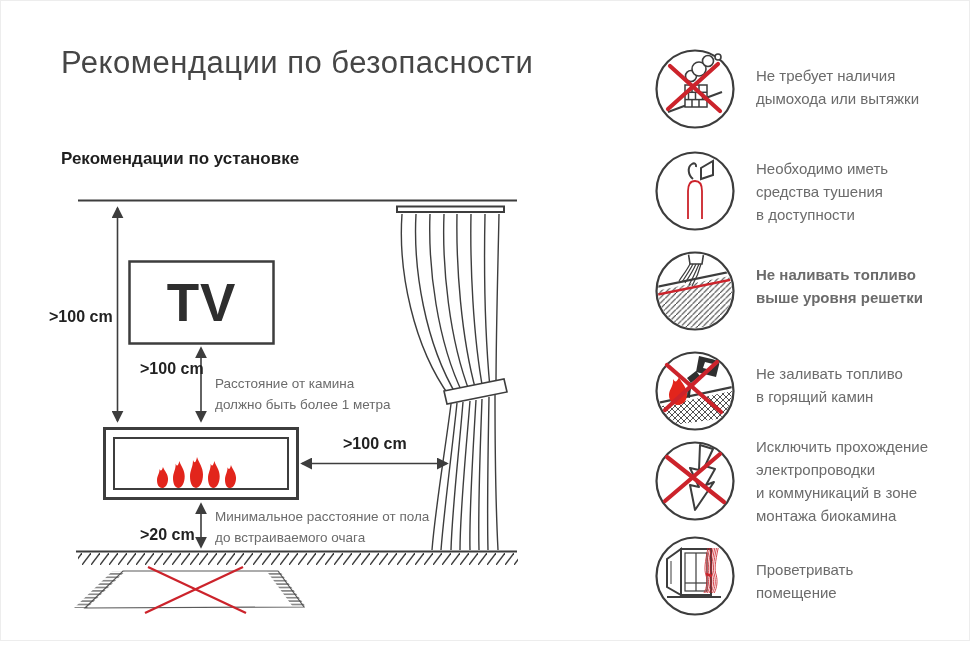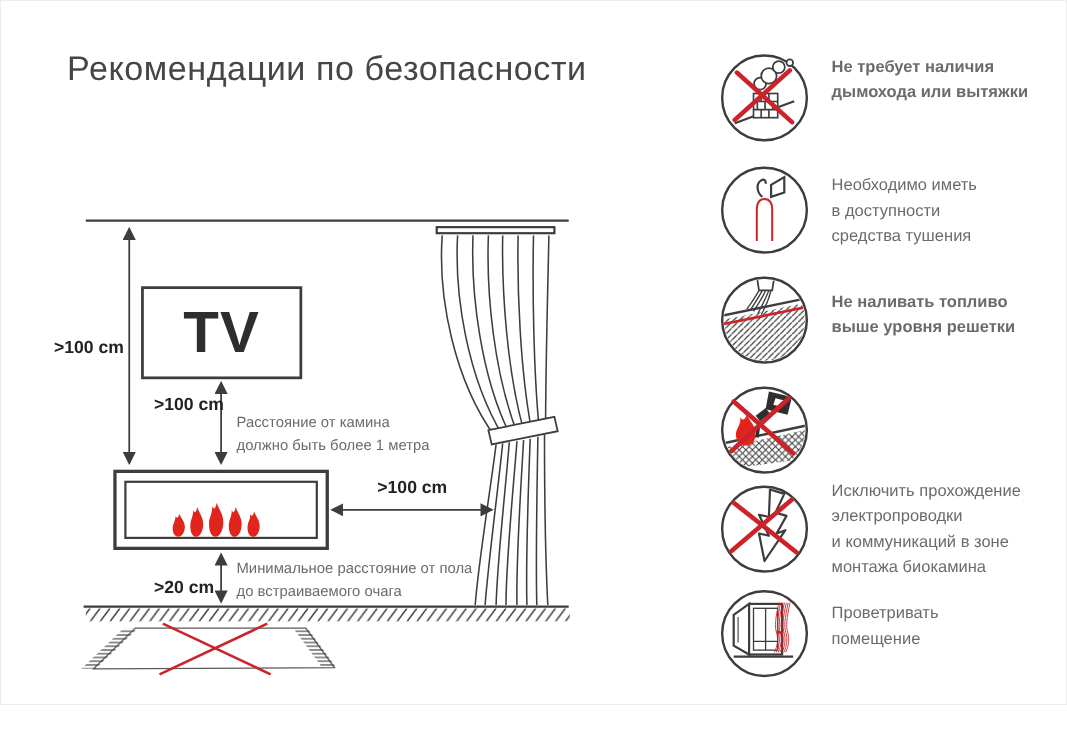--- a/index.html
+++ b/index.html
@@ -40,20 +40,21 @@
   .stext{
     position:absolute;left:102px;font-size:15px;line-height:23px;color:var(--gray);white-space:nowrap;
   }
 </style>
 </head>
 <body>
 
 <div class="page">
 
   <h1 class="page-title">Рекомендации по безопасности</h1>
+  <h2 class="subtitle">Рекомендации по установке</h2>
 
   <svg class="diagram-svg" width="970" height="671" viewBox="0 0 970 671">
     <defs>
       <marker id="ah" viewBox="0 0 10 10" refX="8.5" refY="5" markerWidth="7.5" markerHeight="7.5" orient="auto-start-reverse">
         <path d="M0,0 L10,5 L0,10 Z" fill="#3d3d3d"></path>
       </marker>
       <pattern id="floorHatch" width="9" height="12" patternUnits="userSpaceOnUse">
         <line x1="9" y1="0" x2="0" y2="12" stroke="#3d3d3d" stroke-width="1.4"></line>
       </pattern>
       <pattern id="fringe" width="8" height="3.4" patternUnits="userSpaceOnUse">
@@ -158,39 +159,39 @@
         <circle cx="37" cy="29" r="5.5"></circle>
         <circle cx="45" cy="22" r="7"></circle>
         <circle cx="54" cy="14" r="5.5"></circle>
         <circle cx="64" cy="10" r="3"></circle>
       </g>
       <g stroke="#cc232b" stroke-width="4.2" stroke-linecap="round">
         <line x1="16" y1="19" x2="66" y2="64"></line>
         <line x1="64" y1="17" x2="14" y2="62"></line>
       </g>
     </svg>
-    <div class="stext" style="top:2px;font-weight:bold;">
+    <div class="stext" style="top:17px;">
       <div>Не требует наличия</div>
       <div>дымохода или вытяжки</div>
     </div>
   </div>
 
   <div class="safety-row" style="top:148px;height:84px;">
     <svg class="sicon" width="82" height="84" viewBox="0 0 82 84">
       <circle cx="41" cy="42" r="38.5" fill="#fff" stroke="#3d3d3d" stroke-width="2.2"></circle>
       <path d="M34,70 L34,42 Q34,32 41,32 Q48,32 48,42 L48,70" fill="#fff" stroke="#cc232b" stroke-width="1.8"></path>
       <g fill="#fff" stroke="#3d3d3d" stroke-width="2">
         <polygon points="47,30 47,19 59,12 59,26"></polygon>
         <path d="M39,30 C34,26 33,18 38,15 C40.5,13.5 42.5,15 42,18"></path>
       </g>
     </svg>
     <div class="stext" style="top:8px;">
       <div>Необходимо иметь</div>
+      <div>средства тушения</div>
       <div>в доступности</div>
-      <div>средства тушения</div>
     </div>
   </div>
 
   <div class="safety-row" style="top:248px;height:84px;font-weight:bold;">
     <svg class="sicon" width="82" height="84" viewBox="0 0 82 84">
       <defs>
         <clipPath id="c3">
             <circle cx="41" cy="42" r="37"></circle>
           </clipPath>
         <pattern id="hatch3" width="5.5" height="5.5" patternUnits="userSpaceOnUse">
@@ -239,20 +240,24 @@
           <polygon points="42,22 46,27 37,34 33,29"></polygon>
           <path d="M35,33 L38,34 C37,40 36,44 36,49 L33,48 C33,43 34,38 35,33 Z"></path>
         </g>
         <polygon points="51,13 59,15 57,21 49,19" fill="#fff"></polygon>
       </g>
       <g stroke="#cc232b" stroke-width="4.2" stroke-linecap="round">
         <line x1="13" y1="16" x2="67" y2="63"></line>
         <line x1="63" y1="13" x2="11" y2="61"></line>
       </g>
     </svg>
+    <div class="stext" style="top:13px;">
+      <div>Не заливать топливо</div>
+      <div>в горящий камин</div>
+    </div>
   </div>
 
   <div class="safety-row" style="top:438px;height:84px;">
     <svg class="sicon" width="82" height="84" viewBox="0 0 82 84">
       <circle cx="41" cy="42" r="38.5" fill="#fff" stroke="#3d3d3d" stroke-width="2.2"></circle>
       <path d="M46,6 L59,10 L51,27 L61,30 L52,46 L60,43 L41,71 L36,46 L45,48 L36,29 L45,31 Z" fill="#fff" stroke="#3d3d3d" stroke-width="2" stroke-linejoin="round"></path>
       <g stroke="#cc232b" stroke-width="4.2" stroke-linecap="round">
         <line x1="13" y1="18" x2="70" y2="63"></line>
         <line x1="66" y1="15" x2="11" y2="62"></line>
       </g>
@@ -279,19 +284,19 @@
         <path d="M54,14 C51,28 50,36 52,41 C53.5,47 53,53 50,59"></path>
         <path d="M55.7,14 C52.7,28 51.7,36 53.7,41 C55.2,47 54.7,53 51.7,59"></path>
         <path d="M57.4,14 C54.4,28 53.4,36 55.4,41 C56.9,47 56.4,53 53.4,59"></path>
         <path d="M59.1,14 C56.1,28 55.1,36 57.1,41 C58.6,47 58.1,53 55.1,59"></path>
         <path d="M60.8,14 C57.8,28 56.8,36 58.8,41 C60.3,47 59.8,53 56.8,59"></path>
         <path d="M62.5,14 C59.5,28 58.5,36 60.5,41 C62,47 61.5,53 58.5,59"></path>
         <path d="M64.2,14 C61.2,28 60.2,36 62.2,41 C63.7,47 63.2,53 60.2,59"></path>
       </g>
       <line x1="52" y1="40" x2="58" y2="42" stroke="#cc232b" stroke-width="2.4"></line>
     </svg>
-    <div class="stext" style="top:12px;">
+    <div class="stext" style="top:24px;">
       <div>Проветривать</div>
       <div>помещение</div>
     </div>
   </div>
 
 </div>
 
 </body></html>

